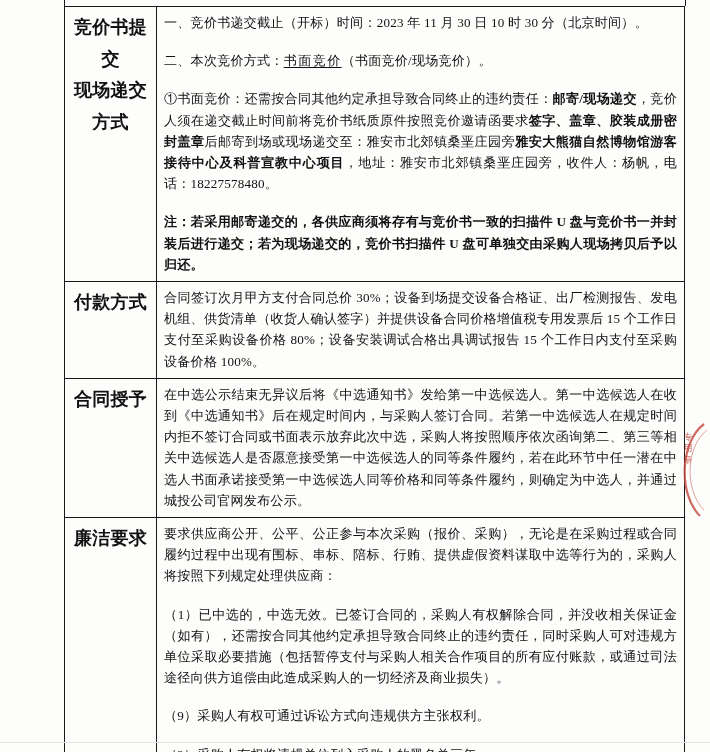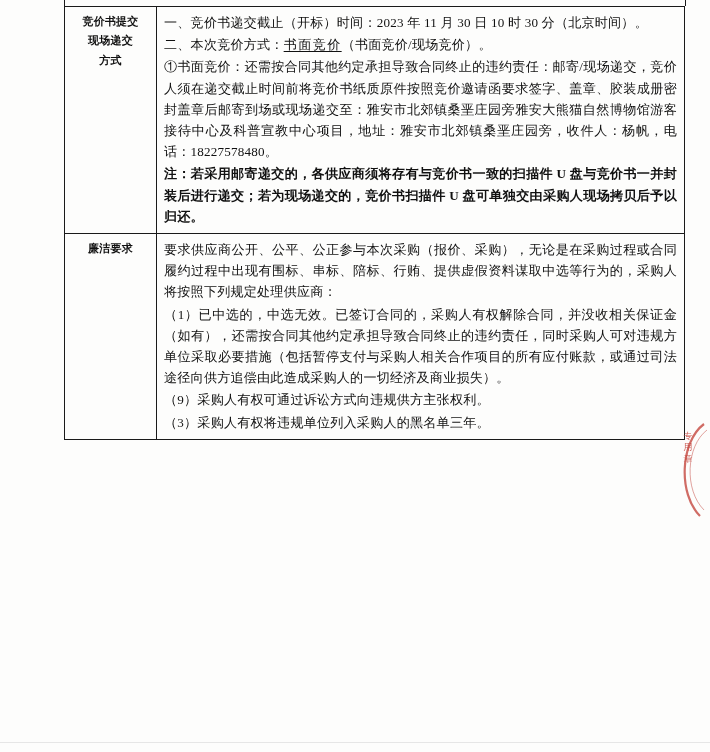--- a/index.html
+++ b/index.html
@@ -42,36 +42,36 @@
     width: 92px;
     text-align: center;
     vertical-align: middle;
     font-weight: bold;
     letter-spacing: 1px;
     padding-left: 2px;
     padding-right: 2px;
   }
   .label-cell .lbl {
     display: block;
-    font-size: 11px;
+    font-size: 18px;
     line-height: 1.75;
   }
   .content-cell {
     text-align: justify;
     text-justify: inter-ideograph;
   }
   .content-cell p {
     margin: 0 0 0 0;
     text-indent: 0;
   }
   .content-cell p + p {
-    margin-top: 1px;
+    margin-top: 17px;
   }
   .ind1 { text-indent: 1em; }
-  .bold { font-weight: normal; }
+  .bold { font-weight: bold; }
   .uline { text-decoration: underline; text-underline-offset: 2px; }
   .spaced { letter-spacing: 1.4px; }
   .note-indent { text-indent: 2em; font-weight: bold; }
   .top-strip {
     position: absolute;
     left: 64px;
     top: 0px;
     width: 620px;
     height: 6px;
     border-left: 1px solid #1a1a1a;
@@ -90,21 +90,21 @@
   .seal svg { display: block; }
   .seal-text {
     position: absolute;
     right: 16px;
     top: 432px;
     color: #c4473f;
     font-size: 9px;
     line-height: 1.25;
     width: 12px;
     text-align: center;
-    font-family: Liberation Mono, monospace;
+    font-family: Liberation Serif, serif;
     letter-spacing: 0px;
     opacity: .85;
   }
   .bottom-rule {
     position: absolute;
     left: 0;
     top: 742px;
     width: 710px;
     height: 1px;
     background: #e6e6e6;
@@ -135,21 +135,37 @@
           <p>
             <span>二、本次竞价方式：</span><span class="uline spaced">书面竞价</span><span>（书面竞价/现场竞价）。</span>
           </p>
           <p>
             <span>①书面竞价：还需按合同其他约定承担导致合同终止的违约责任：</span><span class="bold">邮寄/现场递交</span><span>，竞价人须在递交截止时间前将竞价书纸质原件按照竞价邀请函要求</span><span class="bold">签字、盖章、胶装成册密封盖章</span><span>后邮寄到场或现场递交至：雅安市北郊镇桑垩庄园旁</span><span class="bold">雅安大熊猫自然博物馆游客接待中心及科普宣教中心项目</span><span>，地址：雅安市北郊镇桑垩庄园旁，收件人：杨帆，电话：18227578480。</span>
           </p>
           <p class="note-indent">注：若采用邮寄递交的，各供应商须将存有与竞价书一致的扫描件 U 盘与竞价书一并封装后进行递交；若为现场递交的，竞价书扫描件 U 盘可单独交由采购人现场拷贝后予以归还。</p>
         </td>
       </tr>
 
+      <tr>
+        <td class="label-cell">
+          <span class="lbl">付款方式</span>
+        </td>
+        <td class="content-cell">
+          <p>合同签订次月甲方支付合同总价 30%；设备到场提交设备合格证、出厂检测报告、发电机组、供货清单（收货人确认签字）并提供设备合同价格增值税专用发票后 15 个工作日支付至采购设备价格 80%；设备安装调试合格出具调试报告 15 个工作日内支付至采购设备价格 100%。</p>
+        </td>
+      </tr>
 
+      <tr>
+        <td class="label-cell">
+          <span class="lbl">合同授予</span>
+        </td>
+        <td class="content-cell">
+          <p>在中选公示结束无异议后将《中选通知书》发给第一中选候选人。第一中选候选人在收到《中选通知书》后在规定时间内，与采购人签订合同。若第一中选候选人在规定时间内拒不签订合同或书面表示放弃此次中选，采购人将按照顺序依次函询第二、第三等相关中选候选人是否愿意接受第一中选候选人的同等条件履约，若在此环节中任一潜在中选人书面承诺接受第一中选候选人同等价格和同等条件履约，则确定为中选人，并通过城投公司官网发布公示。</p>
+        </td>
+      </tr>
 
       <tr>
         <td class="label-cell">
           <span class="lbl">廉洁要求</span>
         </td>
         <td class="content-cell">
           <p>要求供应商公开、公平、公正参与本次采购（报价、采购），无论是在采购过程或合同履约过程中出现有围标、串标、陪标、行贿、提供虚假资料谋取中选等行为的，采购人将按照下列规定处理供应商：</p>
           <p class="ind1">（1）已中选的，中选无效。已签订合同的，采购人有权解除合同，并没收相关保证金（如有），还需按合同其他约定承担导致合同终止的违约责任，同时采购人可对违规方单位采取必要措施（包括暂停支付与采购人相关合作项目的所有应付账款，或通过司法途径向供方追偿由此造成采购人的一切经济及商业损失）。</p>
           <p class="ind1">（9）采购人有权可通过诉讼方式向违规供方主张权利。</p>
           <p class="ind1">（3）采购人有权将违规单位列入采购人的黑名单三年。</p>

